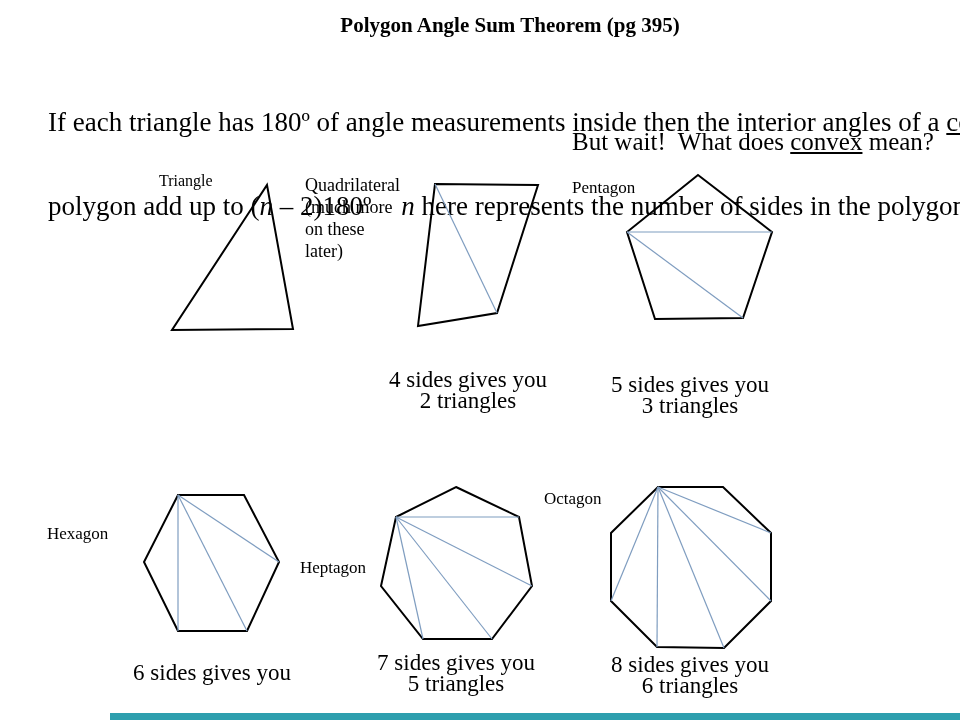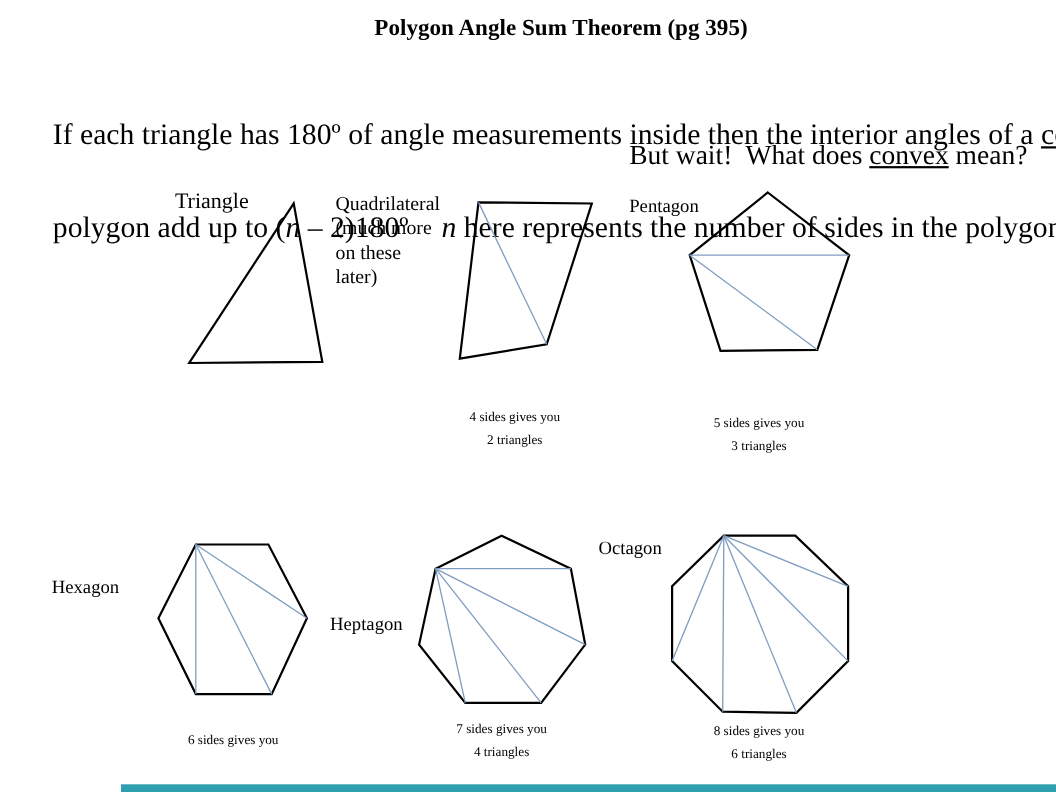--- a/index.html
+++ b/index.html
@@ -26,30 +26,30 @@
   .formula-gap { display: inline-block; width: 30px; }
   .u { text-decoration: underline; }
   .it { font-style: italic; }
 
   .question {
     position: absolute; top: 128px; left: 572px;
     font-size: 25px; white-space: pre-wrap; text-align: center;
   }
 
   .lbl { position: absolute; font-size: 17px; white-space: nowrap; }
-  .lbl-triangle  { left: 159px; top: 172px; font-size: 20px; }
+  .lbl-triangle  { left: 159px; top: 172px; font-size: 16px; }
   .lbl-quad      { left: 305px; top: 174px; font-size: 18px; line-height: 22px; white-space: normal; width: 120px; }
   .lbl-pentagon  { left: 572px; top: 178px; }
   .lbl-hexagon   { left: 47px;  top: 524px; }
   .lbl-heptagon  { left: 300px; top: 526px; margin-top: 32px; }
   .lbl-octagon   { left: 544px; top: 489px; }
 
   .caption {
     position: absolute; width: 200px; text-align: center;
-    font-size: 12px; line-height: 21px;
+    font-size: 23px; line-height: 21px;
   }
   .cap-quad     { left: 368px; top: 369px; }
   .cap-pentagon { left: 590px; top: 374px; }
   .cap-hexagon  { left: 112px; top: 662px; text-align: center; }
   .cap-heptagon { left: 356px; top: 652px; }
   .cap-octagon  { left: 590px; top: 654px; }
 
   svg.shapes { position: absolute; left: 0; top: 0; }
   .outline { fill: none; stroke: #000000; stroke-width: 2; stroke-linejoin: miter; }
   .diag    { stroke: #7f9dc0; stroke-width: 1.2; fill: none; }
@@ -126,21 +126,21 @@
     <div>5 sides gives you</div>
     <div>3 triangles</div>
   </div>
 
   <div class="caption cap-hexagon">
     <div>6 sides gives you</div>
   </div>
 
   <div class="caption cap-heptagon">
     <div>7 sides gives you</div>
-    <div>4 triangles</div>
+    <div>5 triangles</div>
   </div>
 
   <div class="caption cap-octagon">
     <div>8 sides gives you</div>
     <div>6 triangles</div>
   </div>
 
   <div class="bottom-bar"></div>
 
 </div>

